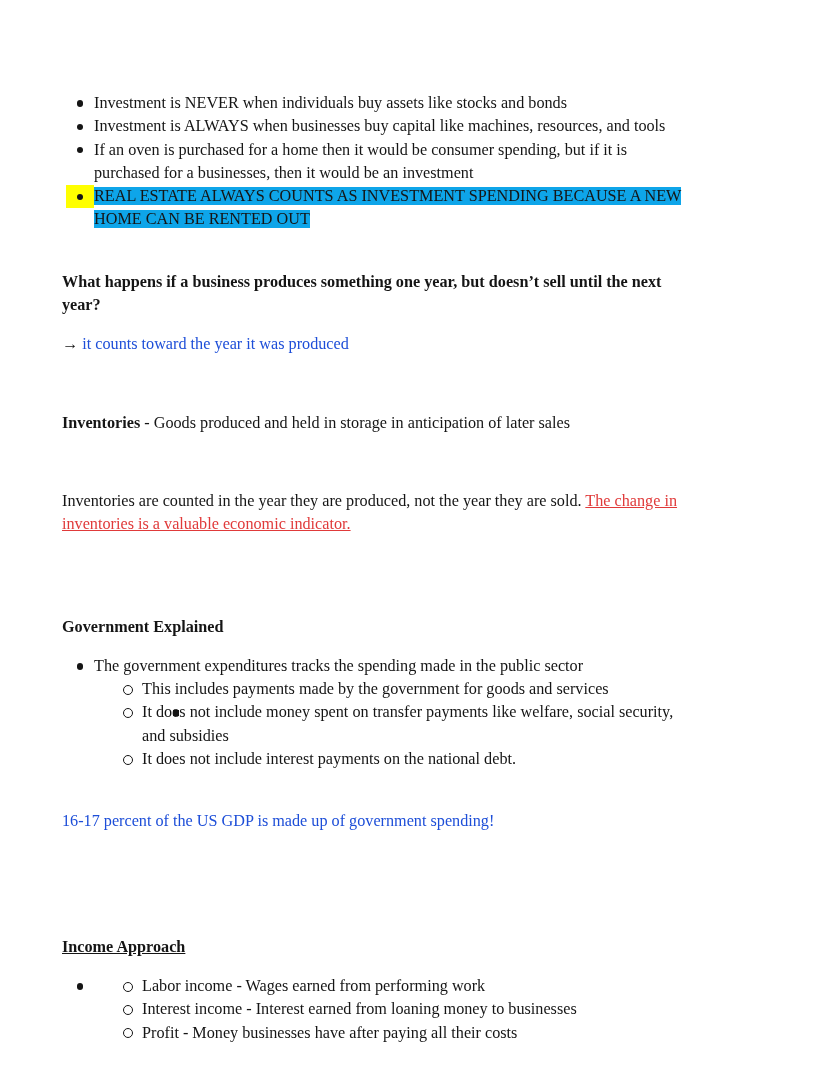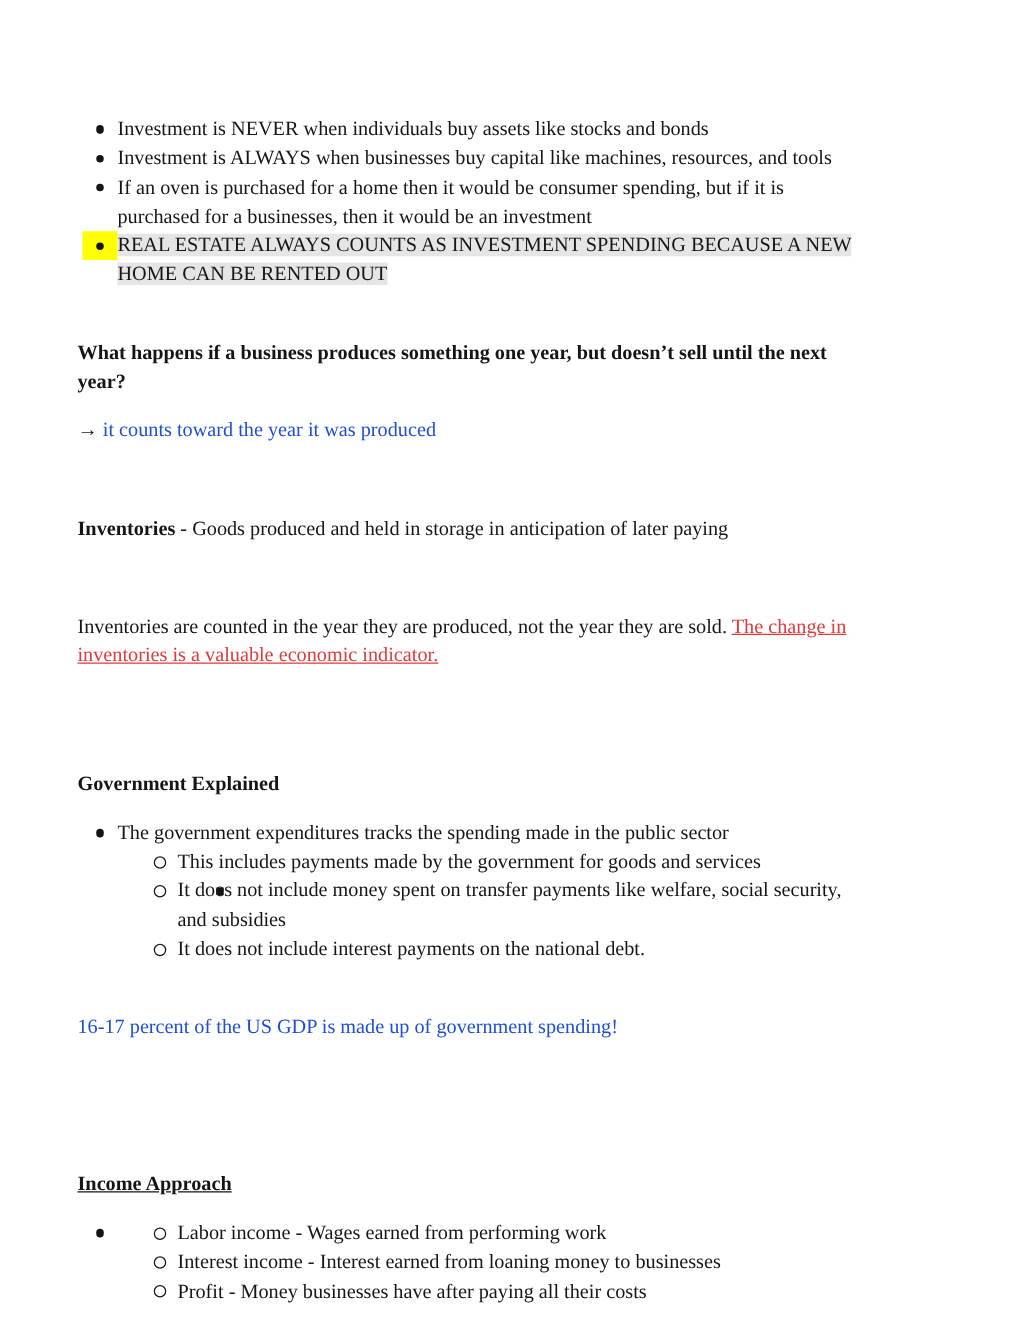--- a/index.html
+++ b/index.html
@@ -65,21 +65,21 @@
   
   .bold { font-weight: bold; }
   .blue { color: #1d4ed8; }
   .red  {
     color: #e03a3a;
     text-decoration: underline;
     text-decoration-color: #e03a3a;
   }
   .underline { text-decoration: underline; }
   .hl .marker  { background: #ffff00; }
-  .hl .li-text { background: #e5e5e5; }
+  .hl .li-text { background: #0ea5e9; }
 </style>
 </head>
 <body>
 
 <div class="doc">
 
   <div class="block">
     <div class="li li1">
       <span class="marker m-disc"></span>
       <span class="li-text">Investment is NEVER when individuals buy assets like stocks and bonds</span>
@@ -98,21 +98,21 @@
     </div>
   </div>
 
   <div class="sp1"></div>
 
   <p class="block bold">What happens if a business produces something one year, but doesn’t sell until the next&nbsp; year?</p>
   <p class="block"><span>→</span><span class="blue"> it counts toward the year it was produced</span></p>
 
   <div class="sp1"></div>
 
-  <p class="block"><span class="bold">Inventories</span><span> - Goods produced and held in storage in anticipation of later paying</span></p>
+  <p class="block"><span class="bold">Inventories</span><span> - Goods produced and held in storage in anticipation of later sales</span></p>
 
   <div class="sp1"></div>
 
   <p class="block"><span>Inventories are counted in the year they are produced, not the year they are sold. </span><span class="red">The change in inventories is a valuable economic indicator.</span></p>
 
   <div class="sp2"></div>
 
   <p class="block bold">Government Explained</p>
   <div class="block">
     <div class="li li1">

